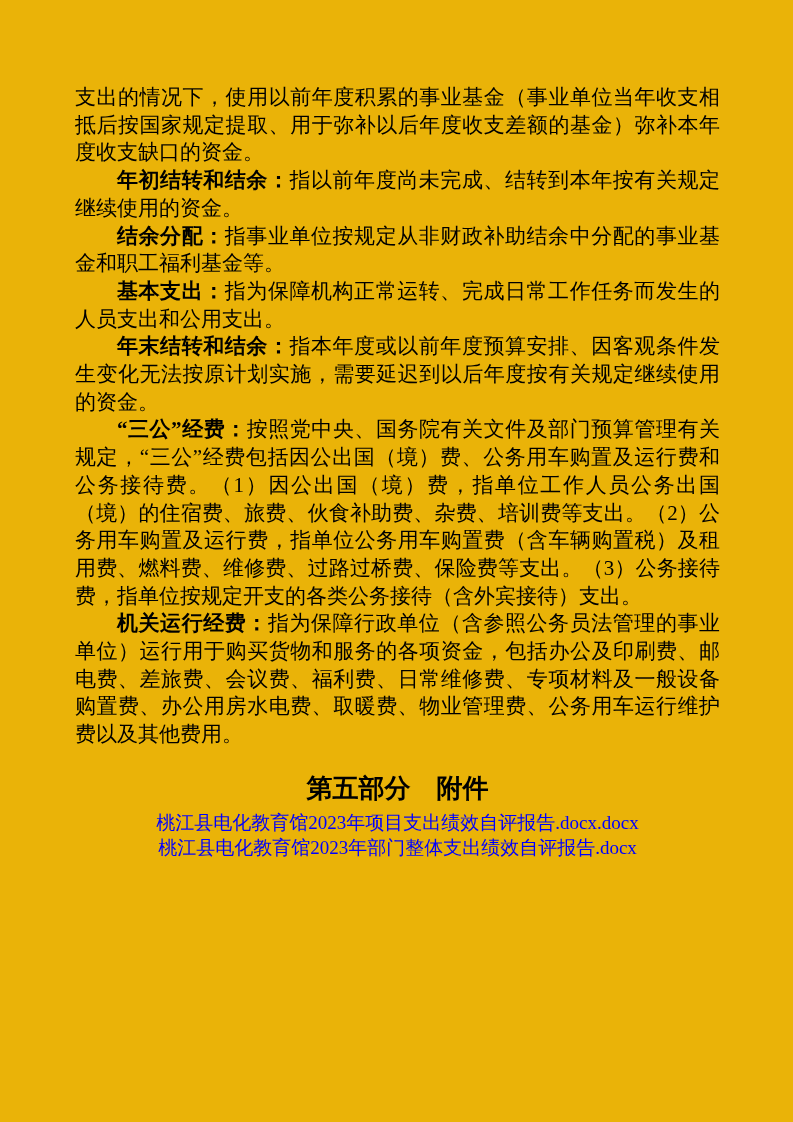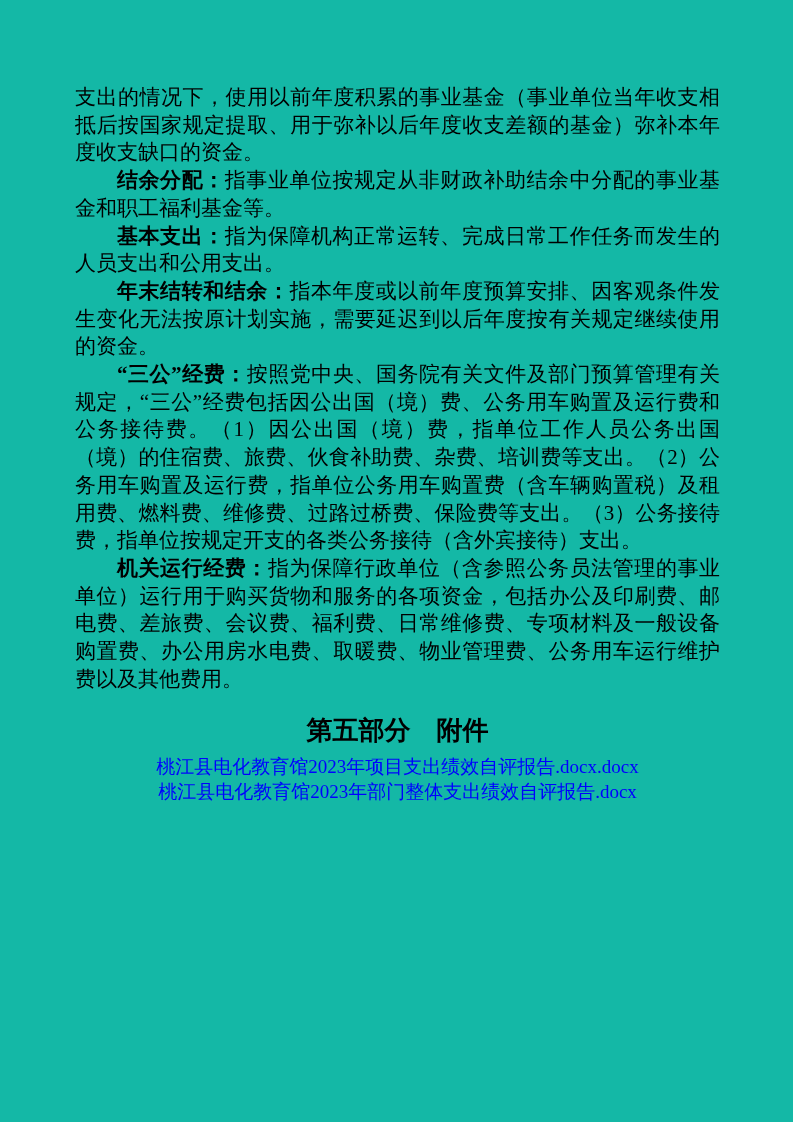--- a/index.html
+++ b/index.html
@@ -8,21 +8,21 @@
   }
   body {
     width: 793px;
     height: 1122px;
     background: #ffffff;
   }
   .page {
     position: relative;
     width: 793px;
     height: 1122px;
-    background: #14b8a6;
+    background: #eab308;
     overflow: hidden;
     font-family: "Liberation Serif", "DejaVu Serif", serif;
     color: #000000;
   }
   .content {
     position: absolute;
     left: 75px;
     top: 84px;
     width: 645px;
   }
@@ -40,21 +40,21 @@
   }
   .para .lead {
     font-weight: bold;
   }
   .section-heading {
     font-size: 26px;
     line-height: 32px;
     font-weight: bold;
     text-align: center;
     margin: 23px 0 6px 0;
-    font-family: Liberation Mono, monospace;
+    font-family: Liberation Sans, sans-serif;
   }
   .attachments {
     text-align: center;
   }
   .attachment-link {
     display: block;
     font-size: 19px;
     line-height: 25px;
     color: #0000FF;
     cursor: pointer;
@@ -62,20 +62,21 @@
   }
 </style>
 </head>
 <body>
 
 <div class="page">
   <div class="content">
 
     <p class="para continuation"><span class="lead"></span><span>支出的情况下，使用以前年度积累的事业基金（事业单位当年收支相抵后按国家规定提取、用于弥补以后年度收支差额的基金）弥补本年度收支缺口的资金。</span></p>
 
+    <p class="para"><span class="lead">年初结转和结余：</span><span>指以前年度尚未完成、结转到本年按有关规定继续使用的资金。</span></p>
 
     <p class="para"><span class="lead">结余分配：</span><span>指事业单位按规定从非财政补助结余中分配的事业基金和职工福利基金等。</span></p>
 
     <p class="para"><span class="lead">基本支出：</span><span>指为保障机构正常运转、完成日常工作任务而发生的人员支出和公用支出。</span></p>
 
     <p class="para"><span class="lead">年末结转和结余：</span><span>指本年度或以前年度预算安排、因客观条件发生变化无法按原计划实施，需要延迟到以后年度按有关规定继续使用的资金。</span></p>
 
 
 
     <p class="para"><span class="lead">“三公”经费：</span><span>按照党中央、国务院有关文件及部门预算管理有关规定，“三公”经费包括因公出国（境）费、公务用车购置及运行费和公务接待费。（1）因公出国（境）费，指单位工作人员公务出国（境）的住宿费、旅费、伙食补助费、杂费、培训费等支出。（2）公务用车购置及运行费，指单位公务用车购置费（含车辆购置税）及租用费、燃料费、维修费、过路过桥费、保险费等支出。（3）公务接待费，指单位按规定开支的各类公务接待（含外宾接待）支出。</span></p>

